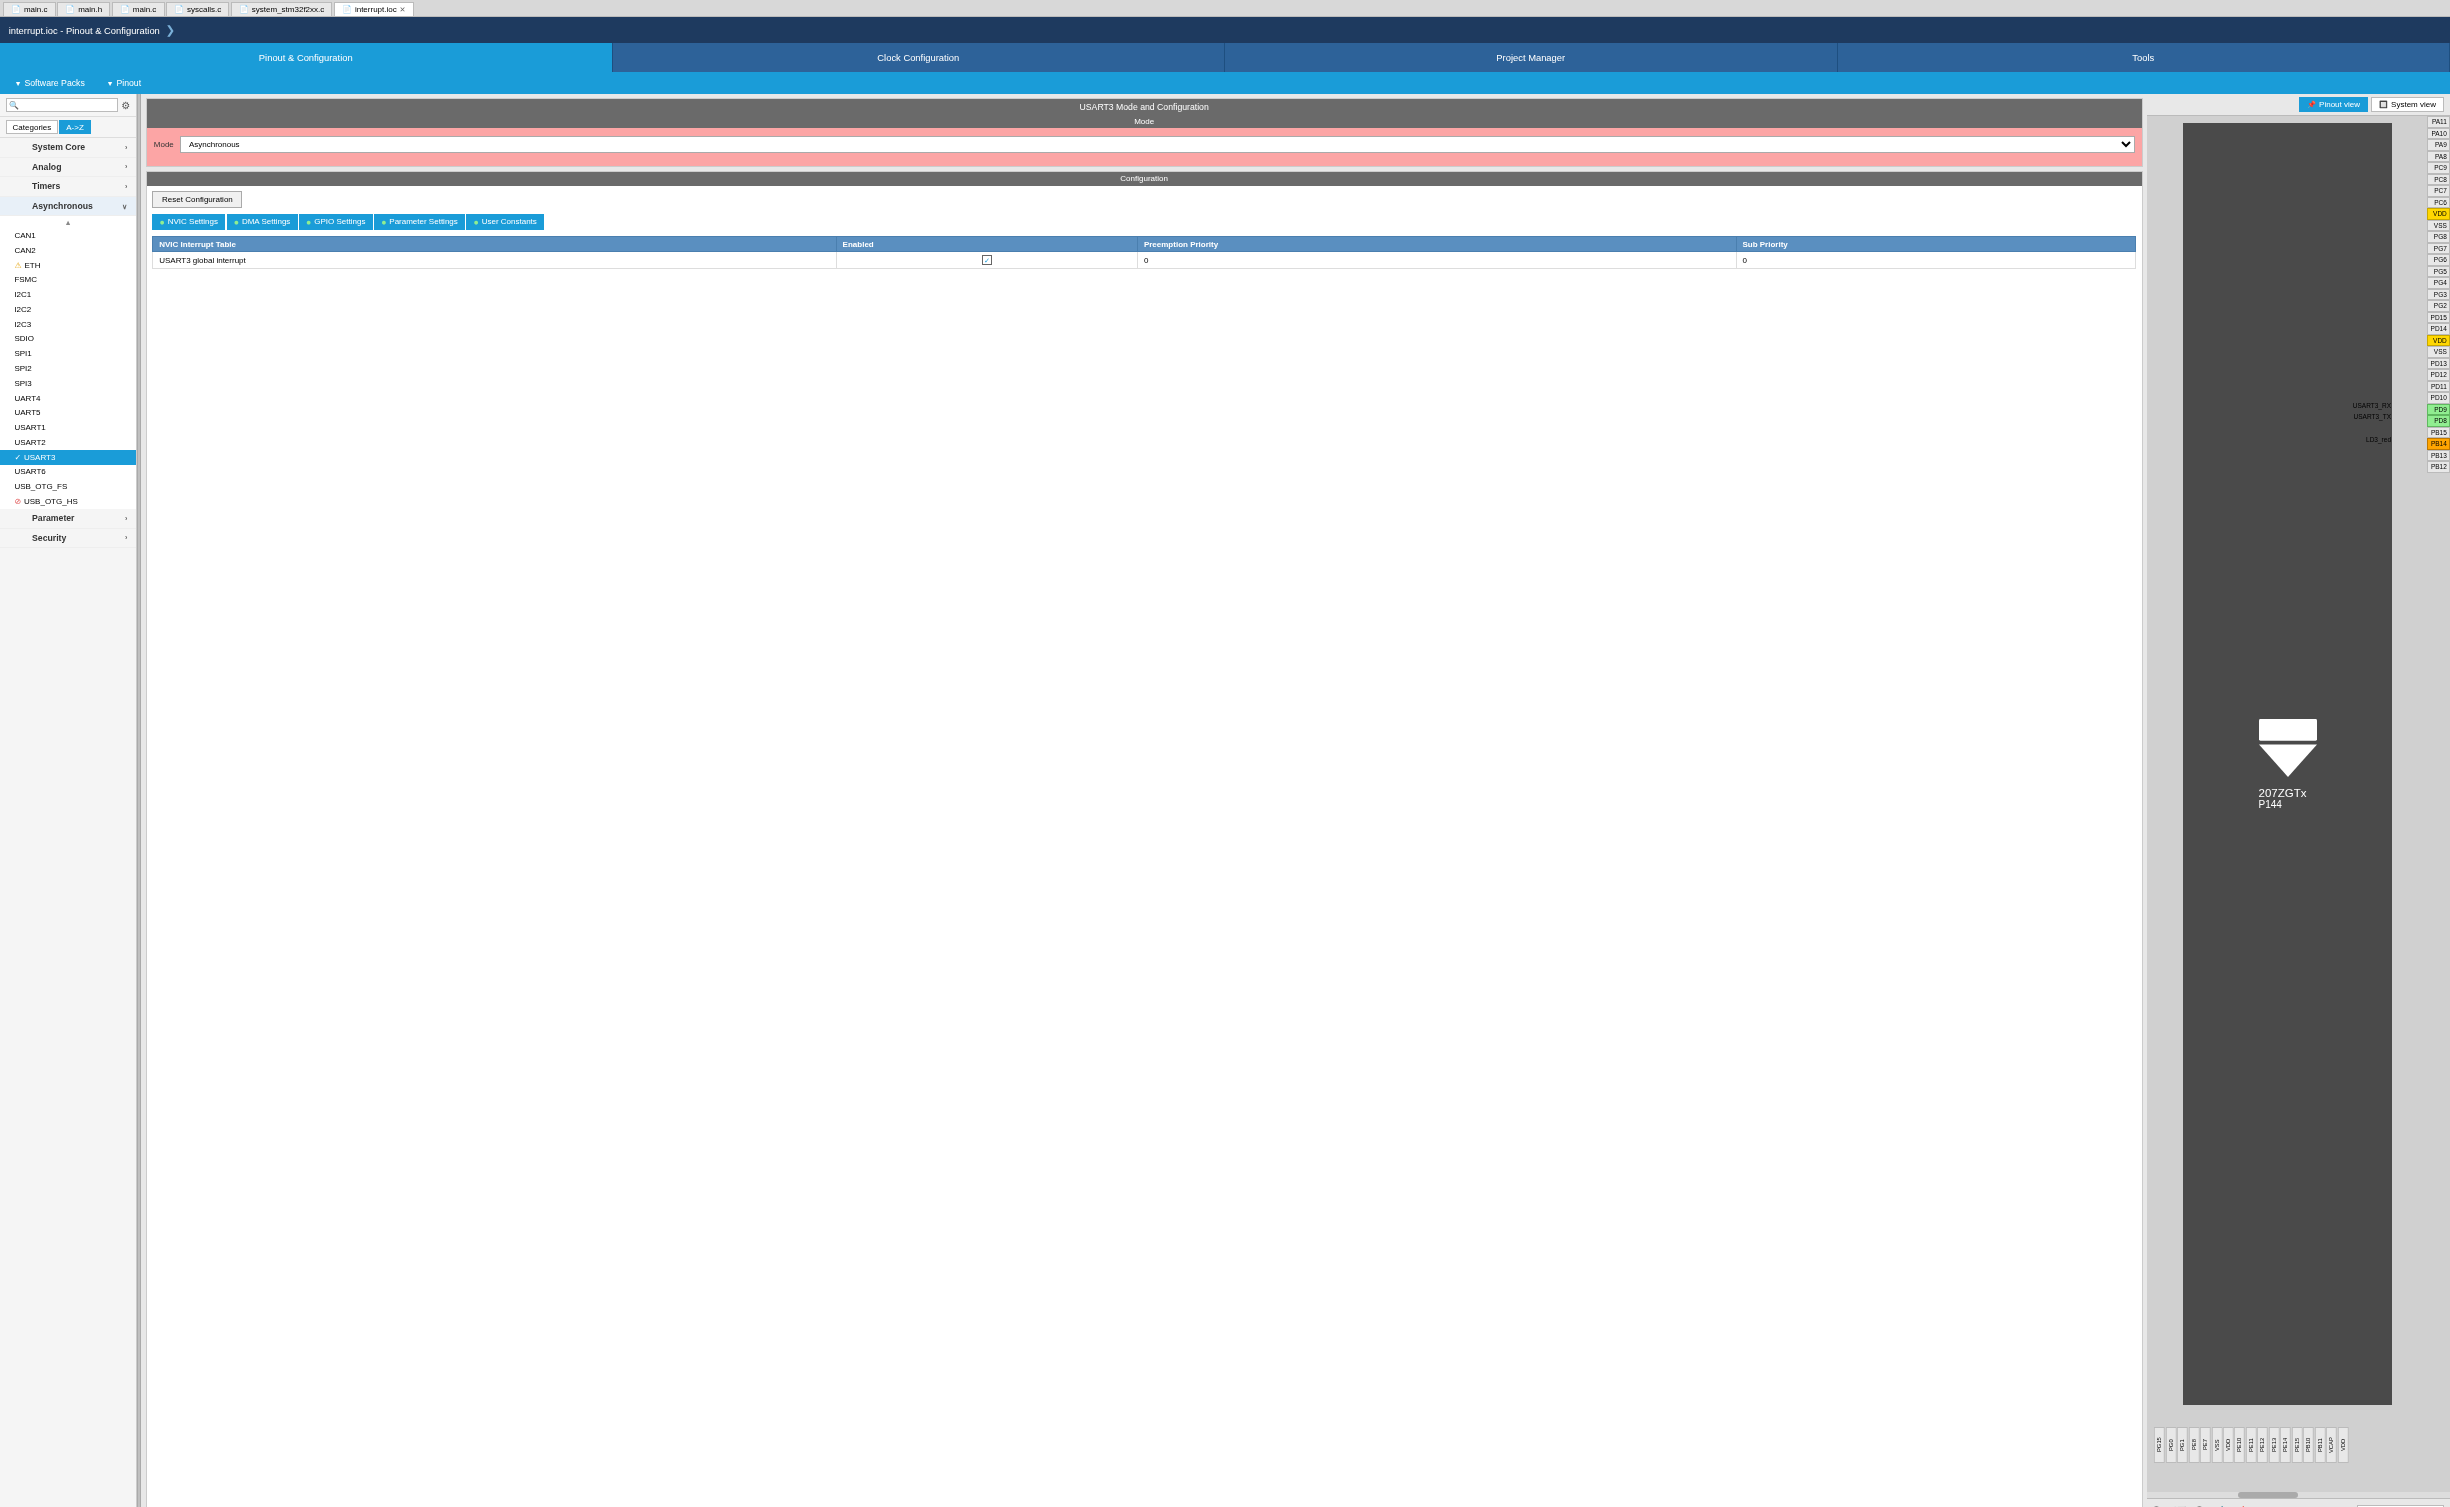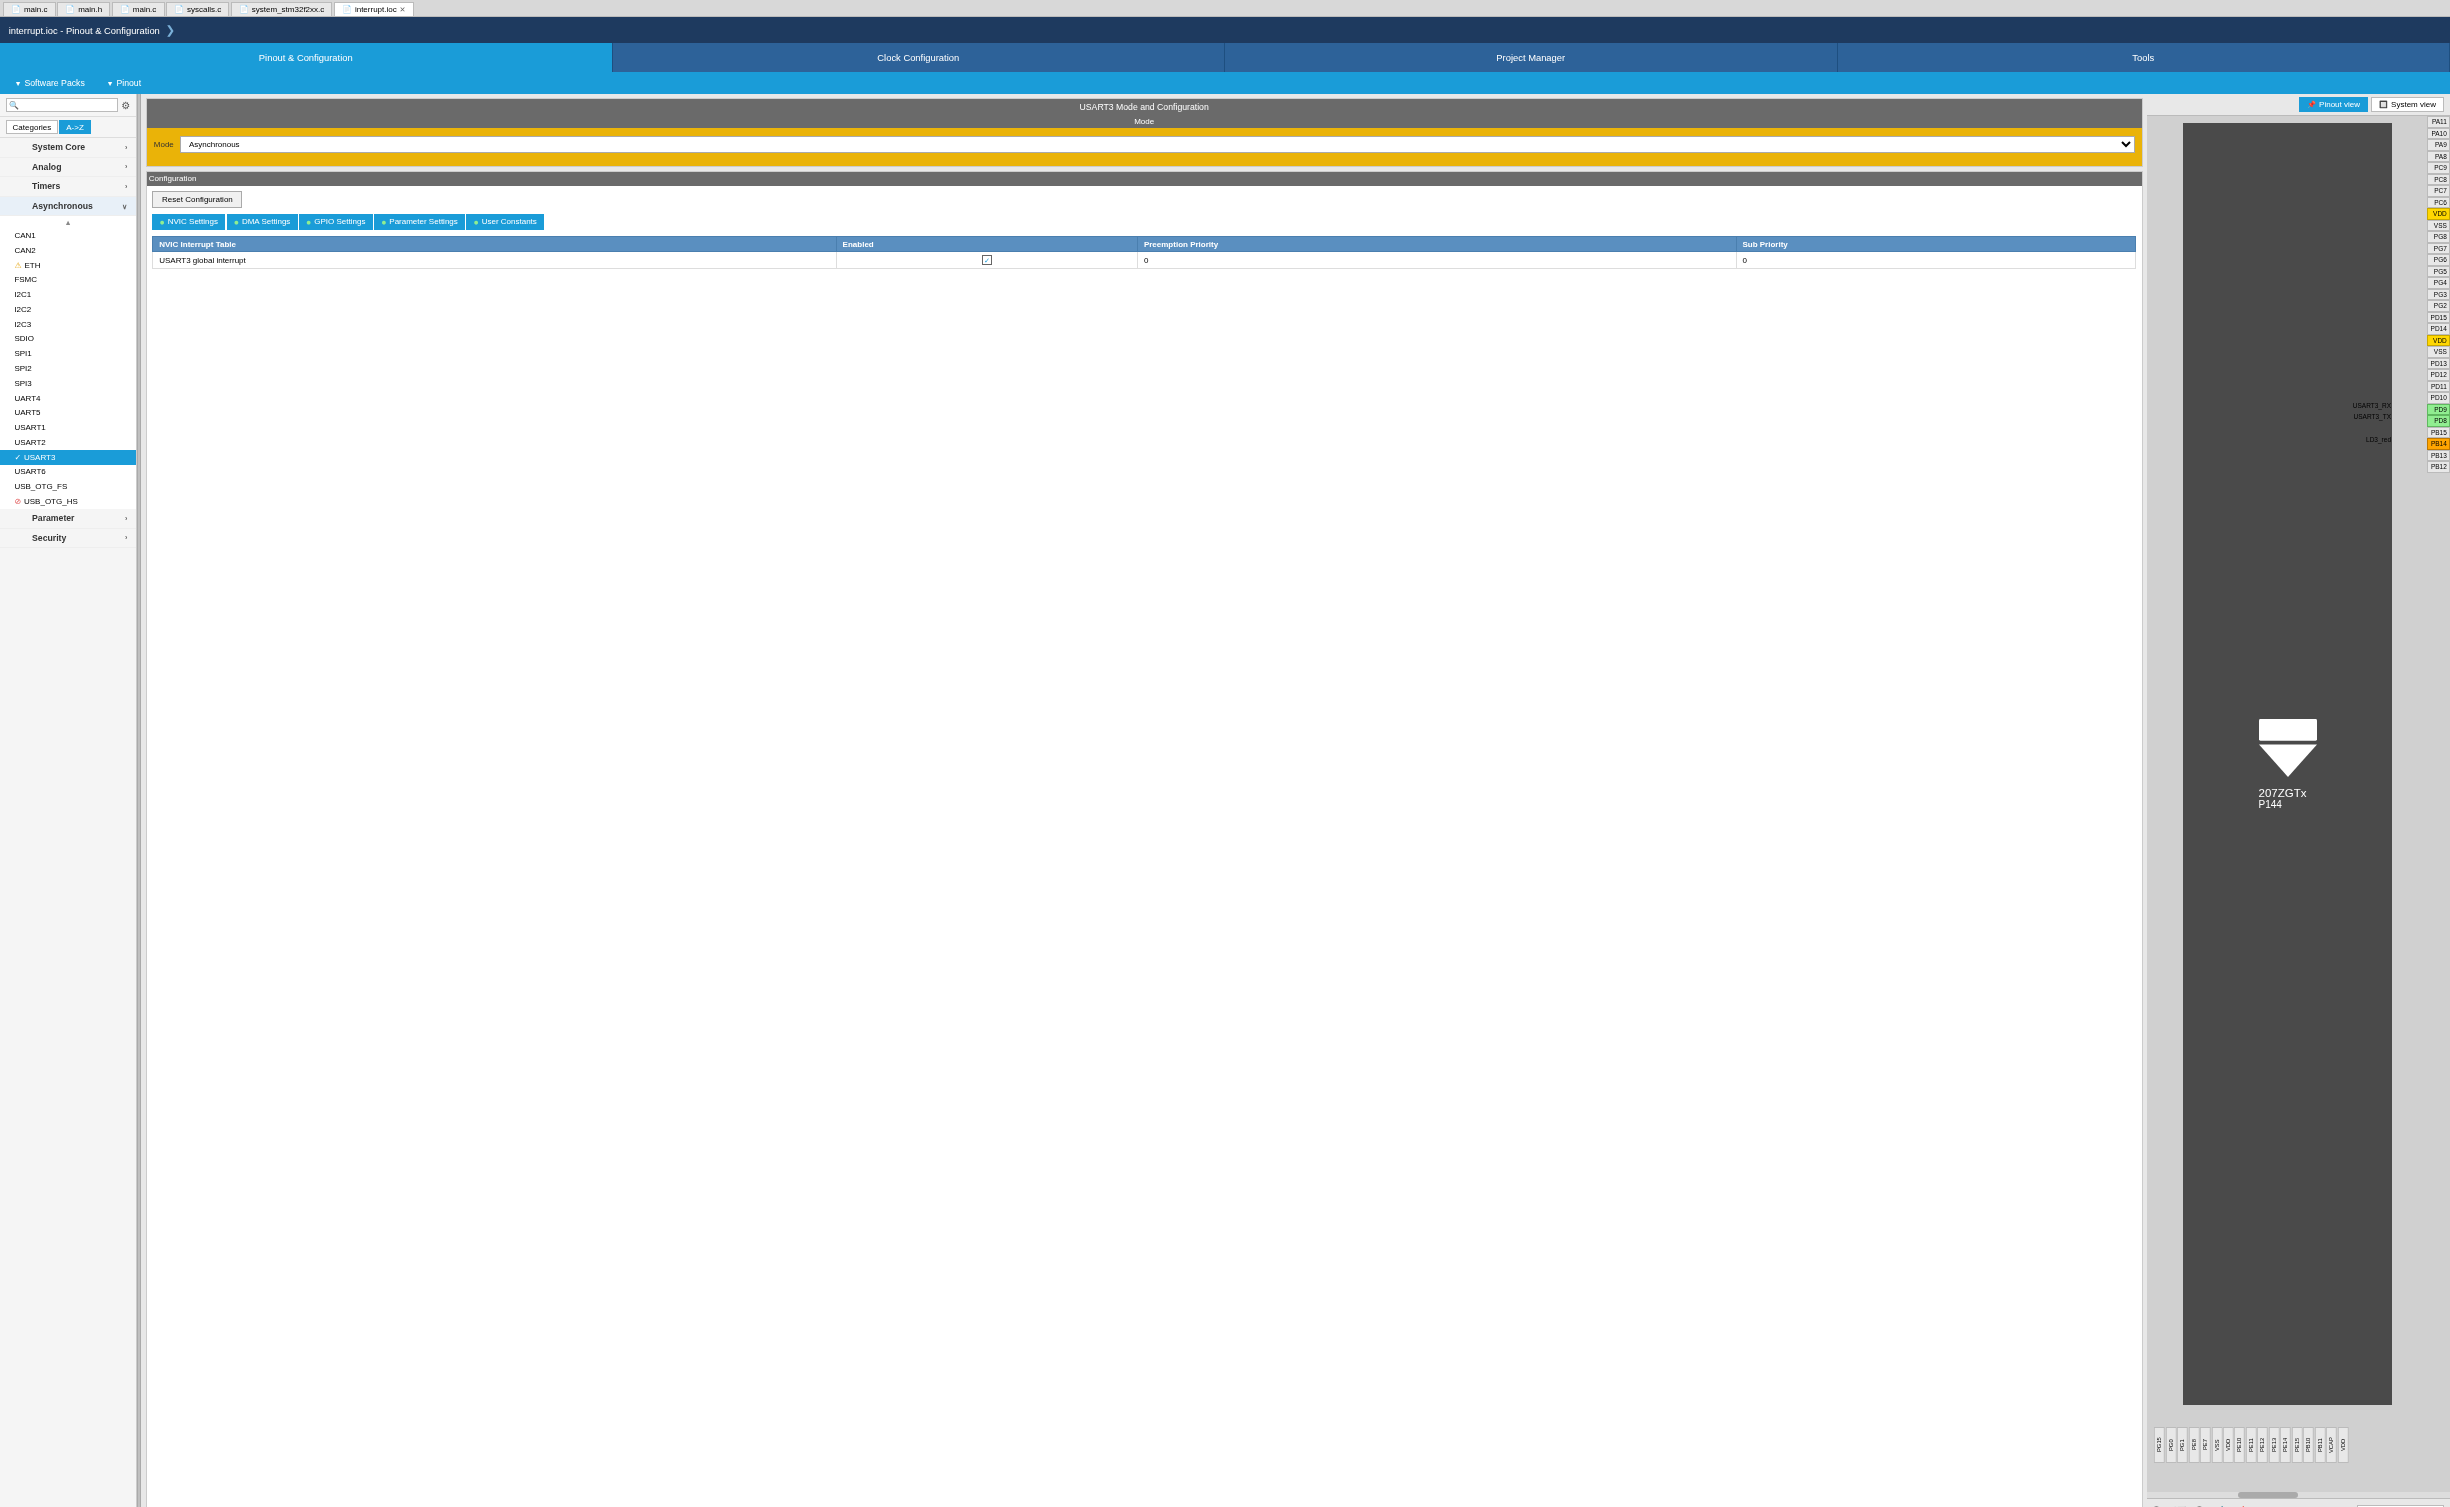--- a/index.html
+++ b/index.html
@@ -154,21 +154,21 @@
     
     .config-panel {
       flex: 1;
       display: flex;
       flex-direction: column;
       overflow: hidden;
       background: #e8e8e8;
     }
 
     .config-section {
-      background: #eab308;
+      background: #fca5a5;
       border: 0.7px solid #ccc;
       margin: 4.3px;
       flex-shrink: 0;
     }
     .section-header {
       background: #6a6a6a;
       color: white;
       text-align: center;
       padding: 2.9px;
       font-size: 8.7px;
@@ -626,21 +626,21 @@
           <select class="form-select">
             <option>Asynchronous</option>
             <option>Disable</option>
             <option>Synchronous</option>
           </select>
         </div>
       </div>
     </div>
 
     <div class="config-lower">
-      <div style="background:#6a6a6a;color:white;text-align:left;padding:2.2px;font-size:8px;">
+      <div style="background:#6a6a6a;color:white;text-align:center;padding:2.2px;font-size:8px;">
         <span>Configuration</span>
       </div>
       <button class="reset-btn">Reset Configuration</button>
 
       <div class="config-tabs">
         <div class="config-tab">
           <span class="tab-check">●</span>
           <span>NVIC Settings</span>
         </div>
         <div class="config-tab">

